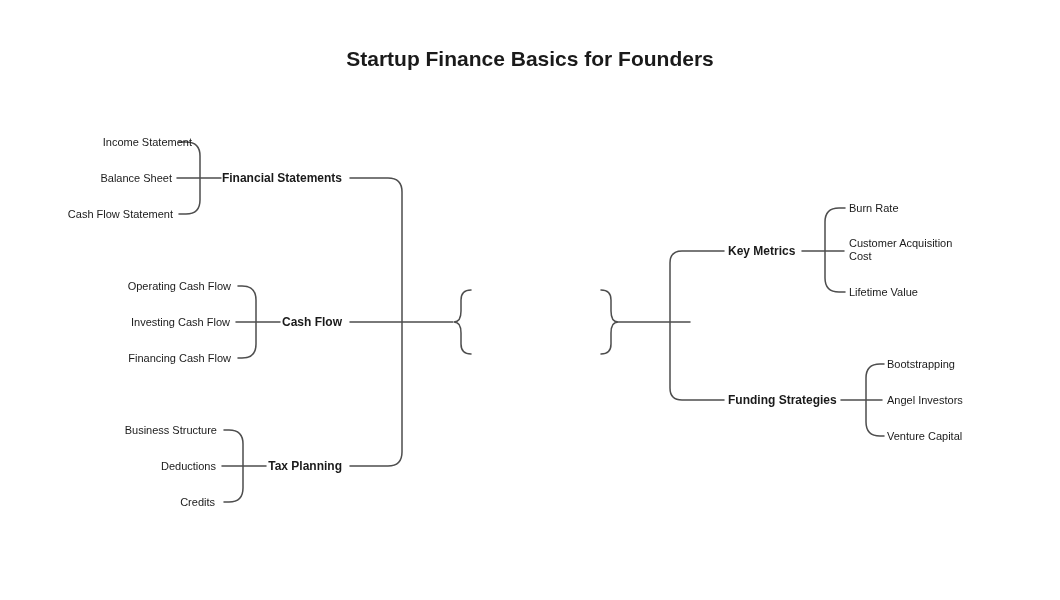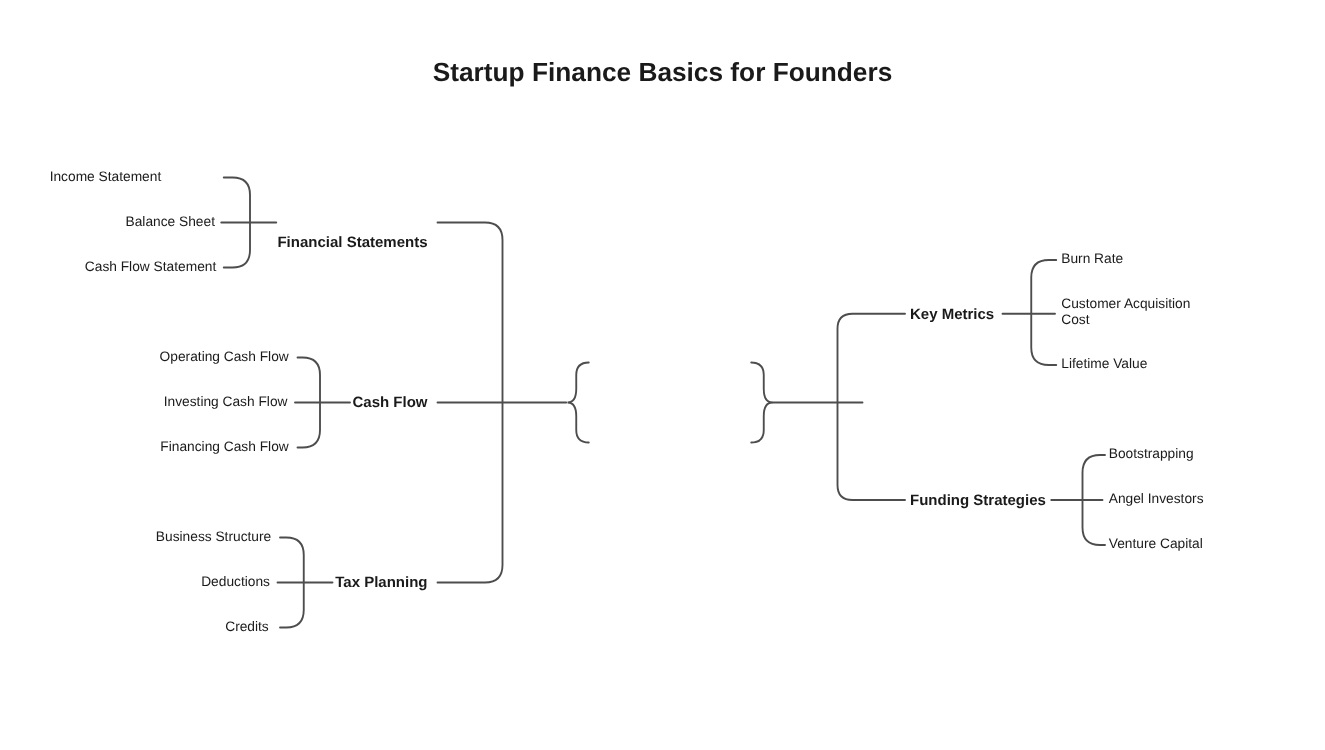--- a/index.html
+++ b/index.html
@@ -83,24 +83,24 @@
     <path d="M 471 290 Q 461 290 461 300 V 311 Q 461 322 454 322 Q 461 322 461 333 V 344 Q 461 354 471 354"></path>
     <path d="M 601 290 Q 611 290 611 300 V 311 Q 611 322 618 322 Q 611 322 611 333 V 344 Q 611 354 601 354"></path>
     <path d="M 618 322 H 690"></path>
     <path d="M 724 251 H 682 Q 670 251 670 263 V 388 Q 670 400 682 400 H 724"></path>
     <path d="M 845 208 H 839 Q 825 208 825 222 V 278 Q 825 292 839 292 H 845"></path>
     <path d="M 802 251 H 844"></path>
     <path d="M 884 364 H 880 Q 866 364 866 378 V 422 Q 866 436 880 436 H 884"></path>
     <path d="M 841 400 H 882"></path>
   </svg>
 
-  <div class="label leaf-left" style="right:931px; top:142px;">Income Statement</div>
+  <div class="label leaf-left" style="right:868px; top:142px;">Income Statement</div>
   <div class="label leaf-left" style="right:888px; top:178px;">Balance Sheet</div>
   <div class="label leaf-left" style="right:887px; top:214px;">Cash Flow Statement</div>
-  <div class="label parent" style="right:718px; top:194px;padding-left:16px;">Financial Statements</div>
+  <div class="label parent" style="right:718px; top:178px;padding-left:16px;">Financial Statements</div>
 
   <div class="label leaf-left" style="right:829px; top:286px;">Operating Cash Flow</div>
   <div class="label leaf-left" style="right:830px; top:322px;">Investing Cash Flow</div>
   <div class="label leaf-left" style="right:829px; top:358px;">Financing Cash Flow</div>
   <div class="label parent" style="right:718px; top:322px;">Cash Flow</div>
 
   <div class="label leaf-left" style="right:843px; top:430px;">Business Structure</div>
   <div class="label leaf-left" style="right:844px; top:466px;">Deductions</div>
   <div class="label leaf-left" style="right:845px; top:502px;">Credits</div>
   <div class="label parent" style="right:718px; top:466px;">Tax Planning</div>

